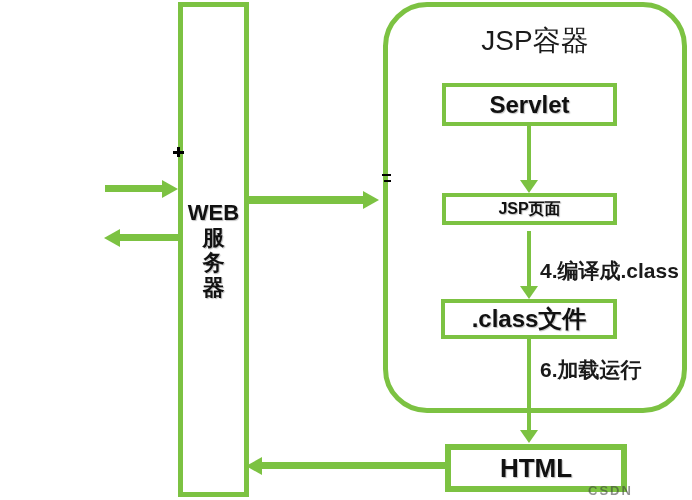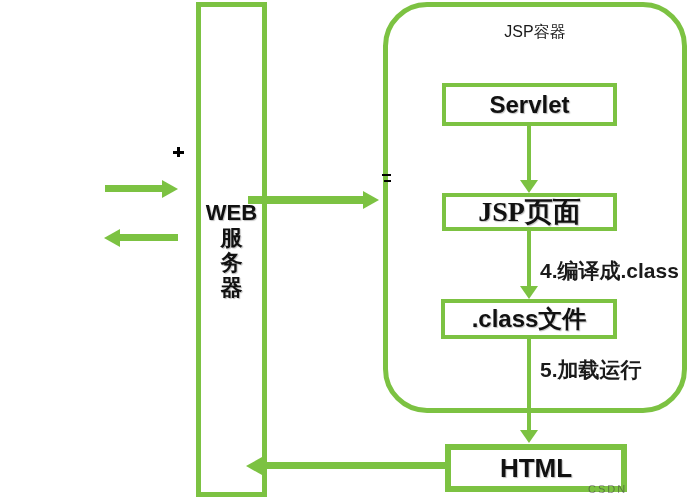--- a/index.html
+++ b/index.html
@@ -24,35 +24,35 @@
   .head.down{border-left:9px solid transparent;border-right:9px solid transparent;border-top:13px solid var(--green);}
   .edge-label{position:absolute;font-size:21px;font-weight:bold;color:#1a1a1a;white-space:nowrap;}
   .artifact{position:absolute;background:#000;}
 </style>
 </head>
 <body>
 
 <div id="stage" style="--green:#7CC242;">
 
 
-  <div class="node" style="left:196px;top:2px;width:71px;height:495px;font-size:22px;line-height:25px;flex-direction:column;">
+  <div class="node" style="left:178px;top:2px;width:71px;height:495px;font-size:22px;line-height:25px;flex-direction:column;">
     <span>WEB</span>
     <span>服</span>
     <span>务</span>
     <span>器</span>
   </div>
 
   <div class="abs" style="left:383px;top:2px;width:304px;height:411px;border:5px solid var(--green);border-radius:44px;background:#fff;"></div>
-  <div class="abs" style="left:383px;top:22px;width:304px;text-align:center;font-size:16px;color:#1a1a1a;">JSP容器</div>
+  <div class="abs" style="left:383px;top:22px;width:304px;text-align:center;font-size:28px;color:#1a1a1a;">JSP容器</div>
 
   <div class="node" style="left:442px;top:83px;width:175px;height:43px;border-width:4px;font-size:24px;">
     <span>Servlet</span>
   </div>
 
-  <div class="node" style="left:442px;top:193px;width:175px;height:38px;border-width:4px;font-size:28px;font-family:Liberation Serif, serif;">
+  <div class="node" style="left:442px;top:193px;width:175px;height:32px;border-width:4px;font-size:16px;">
     <span>JSP页面</span>
   </div>
 
   <div class="node" style="left:441px;top:299px;width:176px;height:40px;border-width:4px;font-size:24px;align-items:center;">
     <span>.class文件</span>
   </div>
 
   <div class="node" style="left:445px;top:444px;width:182px;height:48px;border-width:6px;font-size:26px;align-items:center;">
     <span>HTML</span>
   </div>
@@ -73,23 +73,23 @@
   <div class="head down" style="left:520px;top:286px;"></div>
 
   <div class="shaft-v" style="left:527px;top:339px;width:4px;height:92px;"></div>
   <div class="head down" style="left:520px;top:430px;"></div>
 
   <div class="shaft-h" style="left:260px;top:462px;width:185px;height:7px;"></div>
   <div class="head left" style="left:246px;top:457px;"></div>
 
   <div class="edge-label" style="left:540px;top:257px;">4.编译成.class</div>
   <div class="edge-label" style="left:540px;top:357px;line-height:26px;">
-    <div>5.加载运行</div>
+    <div>6.加载运行</div>
   </div>
 
   <div class="artifact" style="left:173px;top:151px;width:11px;height:3px;"></div>
   <div class="artifact" style="left:177px;top:147px;width:3px;height:10px;"></div>
   <div class="artifact" style="left:382px;top:174px;width:9px;height:2px;"></div>
   <div class="artifact" style="left:384px;top:180px;width:7px;height:2px;"></div>
 
-  <div class="abs" style="left:588px;top:483px;font-size:11px;letter-spacing:2px;color:#3a3a3a;opacity:0.55;">CSDN</div>
+  <div class="abs" style="left:588px;top:483px;font-size:13px;letter-spacing:2px;color:#3a3a3a;opacity:0.55;font-weight:bold;">CSDN</div>
 
 </div>
 
 </body></html>

